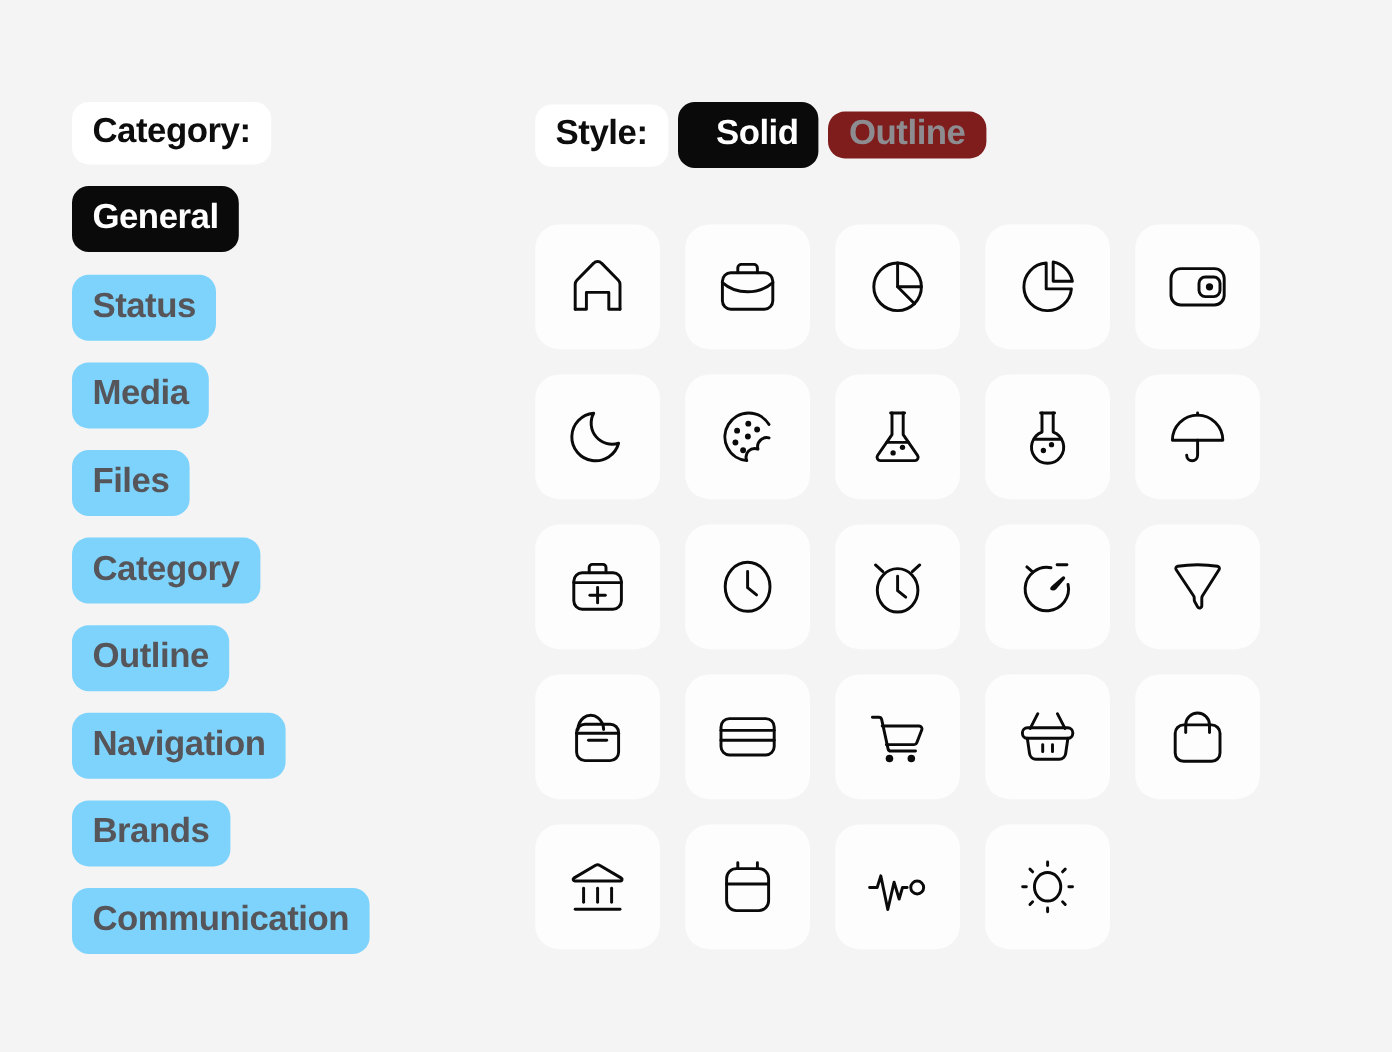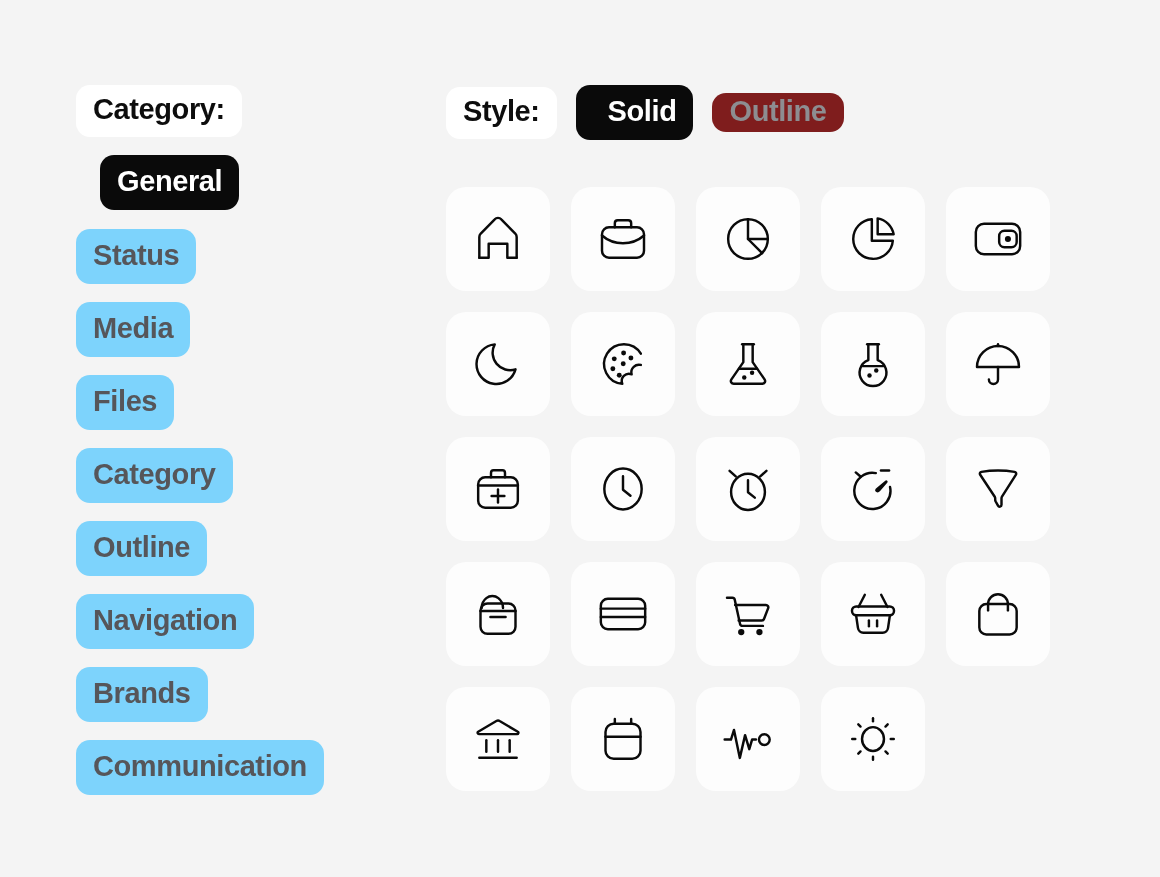--- a/index.html
+++ b/index.html
@@ -12,21 +12,21 @@
     height: 877px;
     background: #f4f4f4;
     font-family: "Liberation Sans", sans-serif;
     overflow: hidden;
     position: relative;
   }
 
   
   #sidebar {
     position: absolute;
-    left: 76px;
+    left: 60px;
     top: 85px;
     width: 330px;
     display: flex;
     flex-direction: column;
     align-items: flex-start;
   }
 
   .chip {
     display: inline-flex;
     align-items: center;
@@ -47,38 +47,37 @@
     color: #0d0d0d;
     height: 52px;
     margin-bottom: 18px;
   }
 
   .chip-active {
     background: #0a0a0a;
     color: #ffffff;
     height: 55px;
     margin-bottom: 19px;
-    margin-left: 24px;
   }
 
   .chip-idle {
     background: #7dd3fc;
     color: #56565a;
     height: 55px;
     margin-bottom: 18px;
   }
 
   
   #style-bar {
     position: absolute;
     left: 446px;
     top: 85px;
     display: flex;
     align-items: center;
-    gap: 19px;
+    gap: 8px;
   }
 
   #style-bar .chip { margin-bottom: 0; }
 
   .chip-style-label {
     background: #ffffff;
     color: #0d0d0d;
     height: 52px;
   }
 

